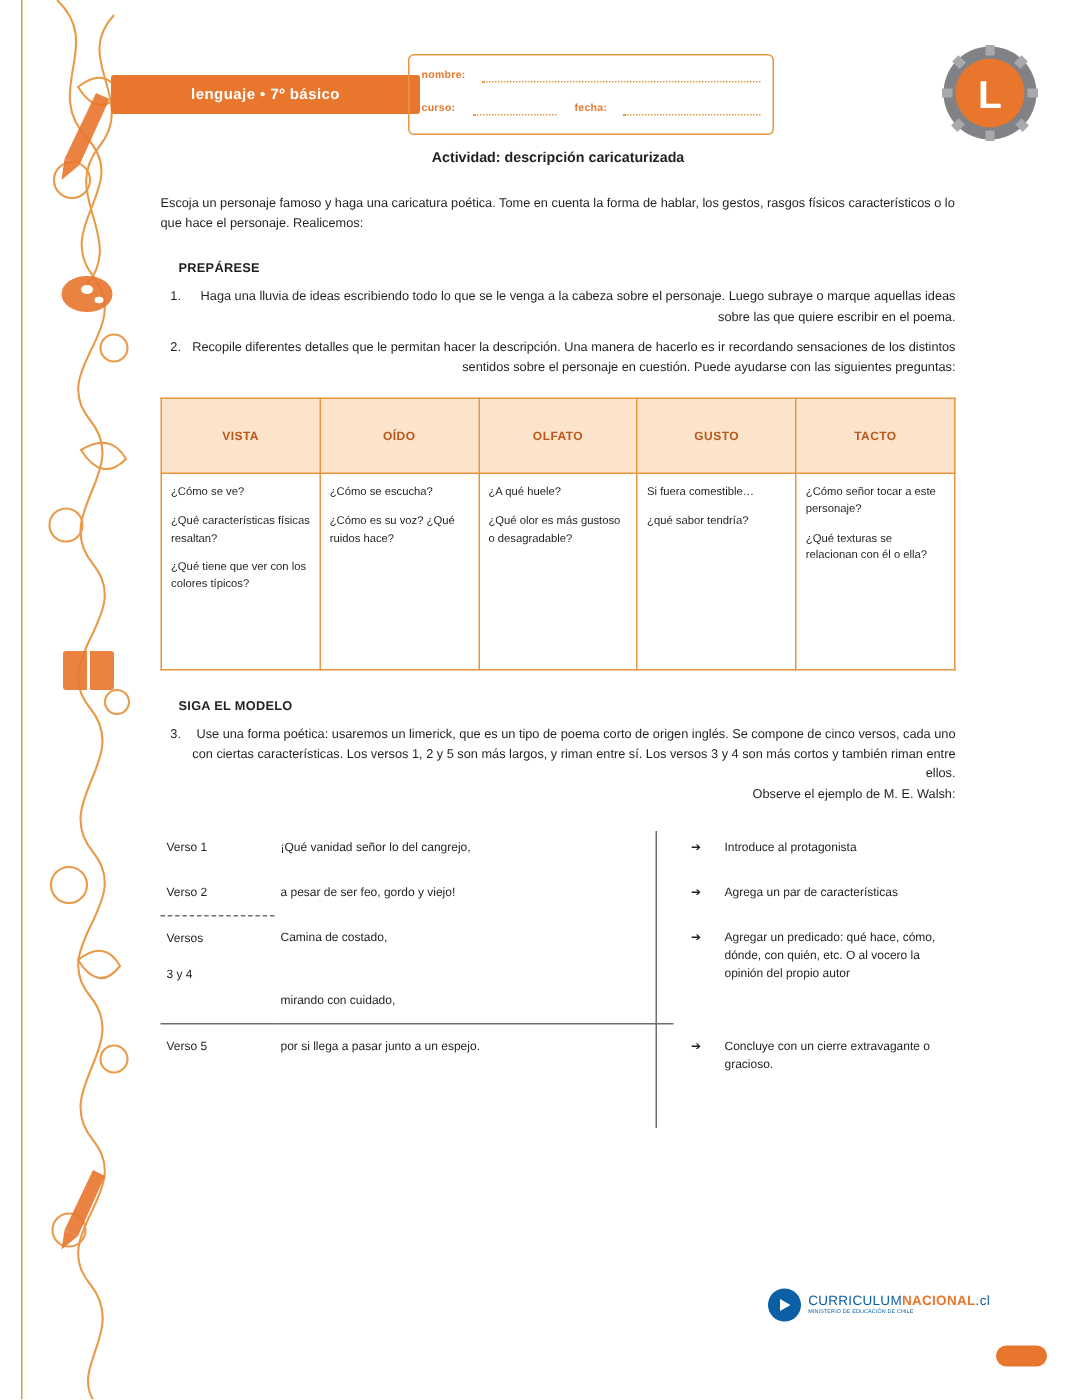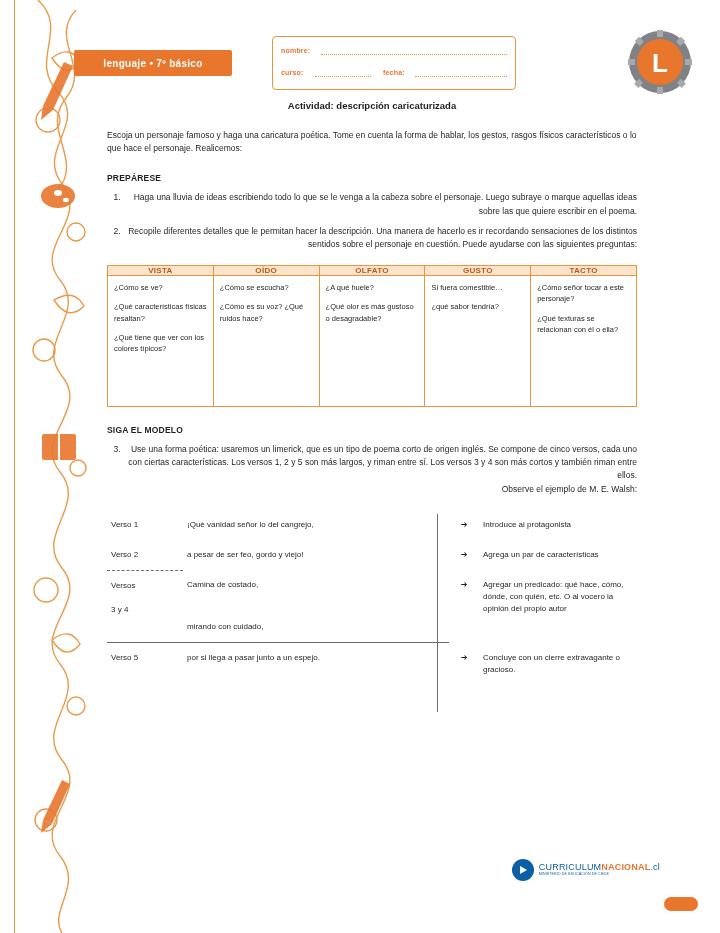--- a/index.html
+++ b/index.html
@@ -17,21 +17,21 @@
     position:absolute;left:14px;top:0;width:1px;height:933px;background:#e8953f;
   }
   .left-deco{
     position:absolute;left:18px;top:0;width:88px;height:933px;
     overflow:hidden;
   }
   .left-deco svg{display:block;}
 
   
   .header-band{
-    position:absolute;left:74px;top:50px;width:158px;height:26px;
+    position:absolute;left:74px;top:50px;width:206px;height:26px;
     background:#e8762d;border-radius:2px;
     display:flex;align-items:center;justify-content:center;
   }
   .header-band span{
     color:#ffffff;font-size:10px;letter-spacing:.3px;font-weight:bold;
   }
   .namebox{
     position:absolute;left:272px;top:36px;width:242px;height:52px;
     border:1px solid #e8953f;border-radius:4px;
   }
@@ -49,38 +49,38 @@
   .content{position:absolute;left:107px;top:100px;width:530px;}
 
   .act-title{
     text-align:center;font-size:9.5px;font-weight:bold;color:#231f20;
     margin:0 0 18px 0;
   }
   .intro{
     font-size:8.5px;line-height:1.55;margin:0 0 18px 0;color:#231f20;
   }
   .sect-title{
-    font-size:8.5px;font-weight:bold;color:#231f20;margin:0 0 8px 0;letter-spacing:.2px;
+    font-size:8.5px;font-weight:bold;color:#231f20;margin:0 0 8px 12px;letter-spacing:.2px;
   }
   ol.steps{
     margin:0 0 14px 0;padding-left:16px;
   }
   ol.steps li{
     font-size:8.5px;line-height:1.55;margin-bottom:7px;text-align:right;
   }
 
   
   table.senses{
     width:100%;border-collapse:collapse;margin:6px 0 18px 0;
     table-layout:fixed;
   }
   table.senses th{
     background:#fbe3cc;border:1px solid #e8953f;
     color:#b8591b;font-size:8px;font-weight:bold;
-    padding:0 2px;text-align:center;letter-spacing:.3px;
+    padding:20px 2px;text-align:center;letter-spacing:.3px;
   }
   table.senses td{
     border:1px solid #e8953f;vertical-align:top;
     font-size:7.5px;line-height:1.5;padding:6px 6px 14px 6px;
     height:110px;
   }
   table.senses td p{margin:0 0 8px 0;}
 
   
   .model-wrap{

